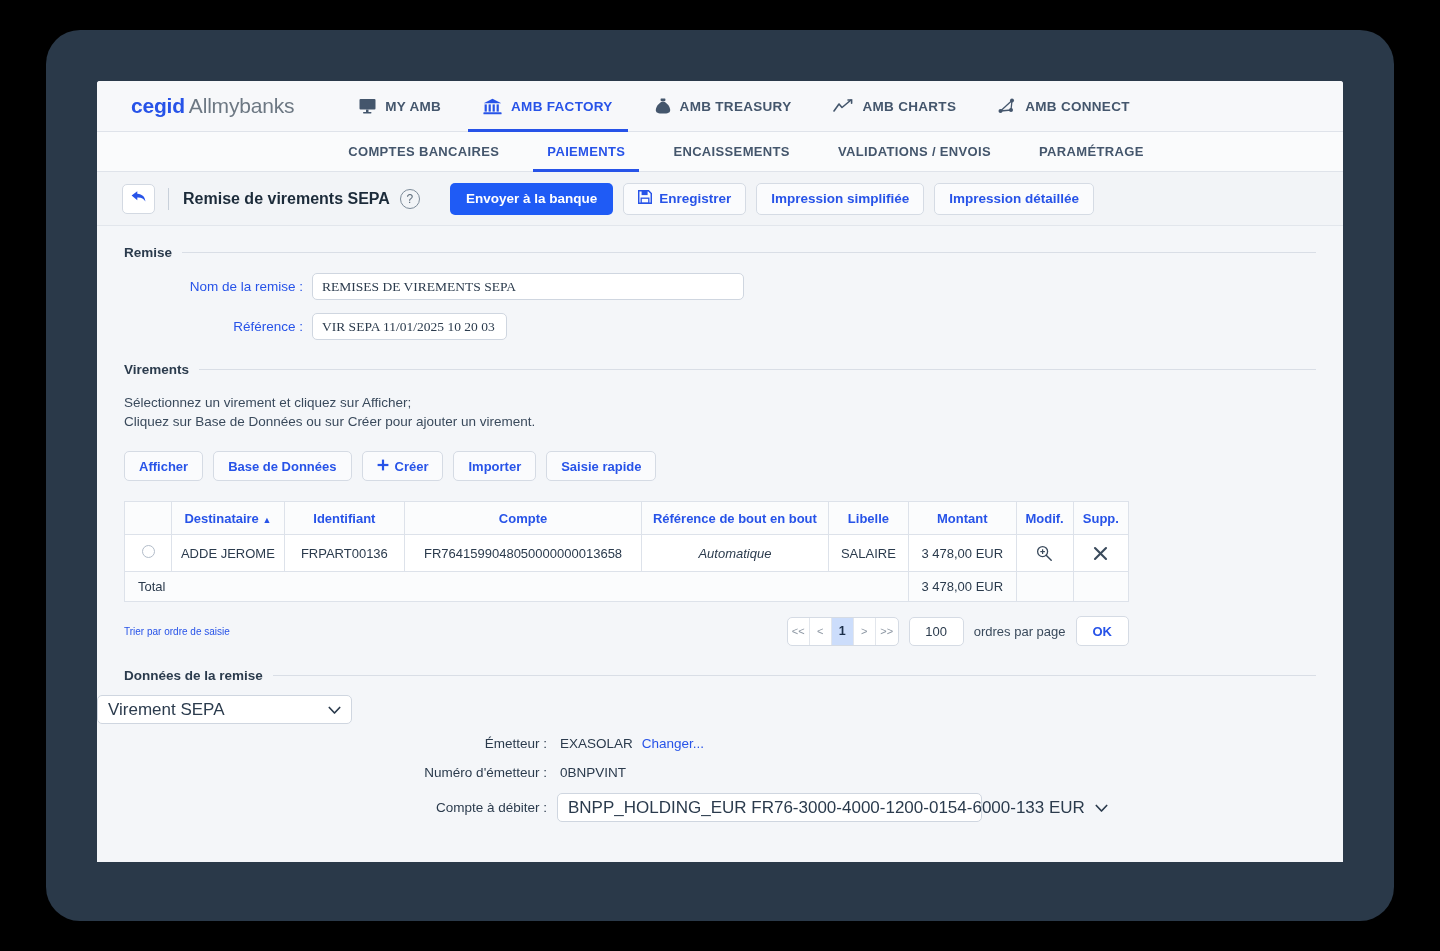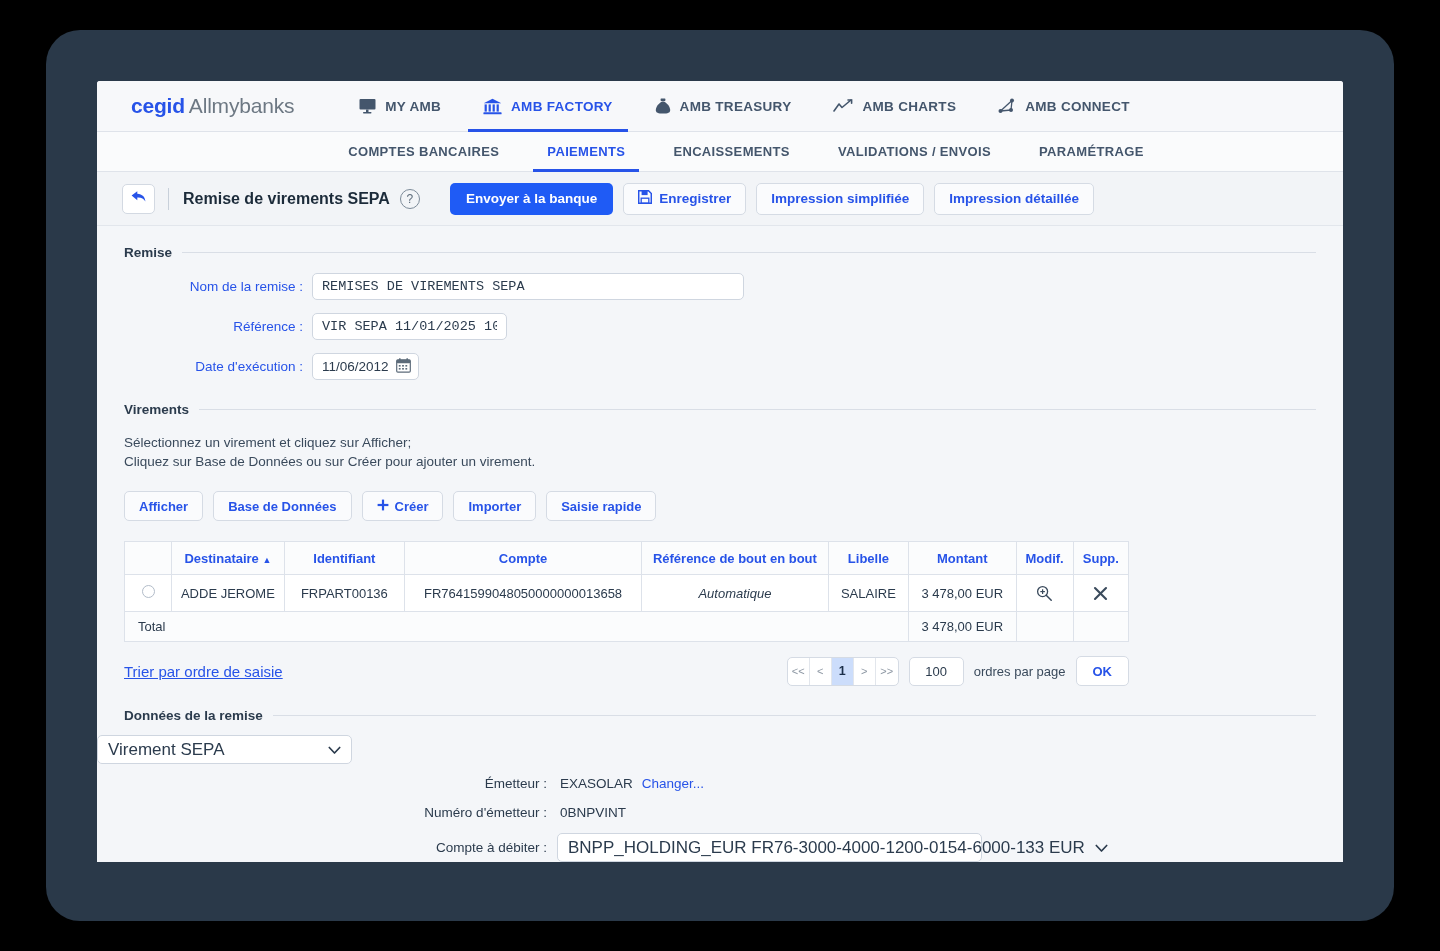--- a/index.html
+++ b/index.html
@@ -132,21 +132,21 @@
   .sec-remise { padding-top: 19px; }
 
   .frow { display: flex; align-items: center; margin-top: 13px; }
   .flabel {
     font-size: 13.5px; color: #2753e8; text-align: right;
     width: 215px; padding-right: 9px; white-space: nowrap;
   }
   .fctl input.txt {
     border: 1px solid #cfd6e0; border-radius: 5px; background: #fff;
     height: 27px; font-size: 13.5px; color: #2b3b4d; padding: 0 9px;
-    font-family: Liberation Mono, monospace; outline: none;
+    font-family: Liberation Serif, serif; outline: none;
   }
   .datebox {
     border: 1px solid #cfd6e0; border-radius: 5px; background: #fff;
     height: 27px; display: inline-flex; align-items: center; gap: 7px;
     padding: 0 7px 0 9px; font-size: 13.5px; color: #2b3b4d;
   }
 
   .sec-virements { padding-top: 22px; }
   .hint {
     margin: 16px 0 0 27px; font-size: 13.5px; color: #3a4a5c; line-height: 19px;
@@ -184,21 +184,21 @@
     border-radius: 50%; display: inline-block; background: #fff;
   }
   .iconbtn { cursor: pointer; color: #3a4a5c; display:flex; align-items:center; justify-content:center;}
 
   
   .pagerow {
     display: flex; align-items: center; margin: 14px 0 0 27px;
     width: 1005px;
   }
   .sortlink {
-    font-size: 15px; color: #2753e8; text-decoration: underline; cursor: pointer;
+    font-size: 10px; color: #2753e8; cursor: pointer;
   }
   .pager { margin-left: auto; display: flex; align-items: center; gap: 10px; }
   .pgroup { display: flex; border: 1px solid #d5dbe4; border-radius: 5px; overflow: hidden; background:#fff;}
   .pbtn {
     width: 22px; height: 27px; display: flex; align-items: center; justify-content: center;
     font-size: 11px; color: #8d97a3; border-right: 1px solid #e2e6ec; cursor: pointer;
   }
   .pbtn:last-child { border-right: none; }
   .pbtn.cur { background: #ccddfb; color: #1b2f4a; font-weight: bold; font-size: 12.5px; }
   .perpage {
@@ -368,42 +368,20 @@
           </div>
         </div>
 
         <div class="frow">
           <div class="flabel">Référence :</div>
           <div class="fctl">
             <input class="txt" style="width: 195px;" value="VIR SEPA 11/01/2025 10 20 03">
           </div>
         </div>
 
-        <div class="frow">
-          <div class="flabel">Date d'exécution :</div>
-          <div class="fctl">
-            <div class="datebox">
-              <span>11/06/2012</span>
-              <span>
-                <svg width="15" height="15" viewBox="0 0 15 15">
-                    <rect x="0.7" y="1.8" width="13.6" height="12.4" rx="1.2" fill="none" stroke="#5c6b7a" stroke-width="1.2"></rect>
-                    <rect x="0.7" y="1.8" width="13.6" height="3.4" rx="1.2" fill="#5c6b7a"></rect>
-                    <rect x="3" y="0.3" width="1.6" height="3" fill="#5c6b7a"></rect>
-                    <rect x="10.4" y="0.3" width="1.6" height="3" fill="#5c6b7a"></rect>
-                    <rect x="2.8" y="7" width="1.8" height="1.6" fill="#5c6b7a"></rect>
-                    <rect x="6.1" y="7" width="1.8" height="1.6" fill="#5c6b7a"></rect>
-                    <rect x="9.4" y="7" width="1.8" height="1.6" fill="#5c6b7a"></rect>
-                    <rect x="2.8" y="10" width="1.8" height="1.6" fill="#5c6b7a"></rect>
-                    <rect x="6.1" y="10" width="1.8" height="1.6" fill="#5c6b7a"></rect>
-                    <rect x="9.4" y="10" width="1.8" height="1.6" fill="#5c6b7a"></rect>
-                  </svg>
-              </span>
-            </div>
-          </div>
-        </div>
       </div>
 
       <div class="sec-virements">
         <div class="fieldset-title">
           <span>Virements</span>
           <span class="line"></span>
         </div>
 
         <div class="hint">
           <div>Sélectionnez un virement et cliquez sur Afficher;</div>

